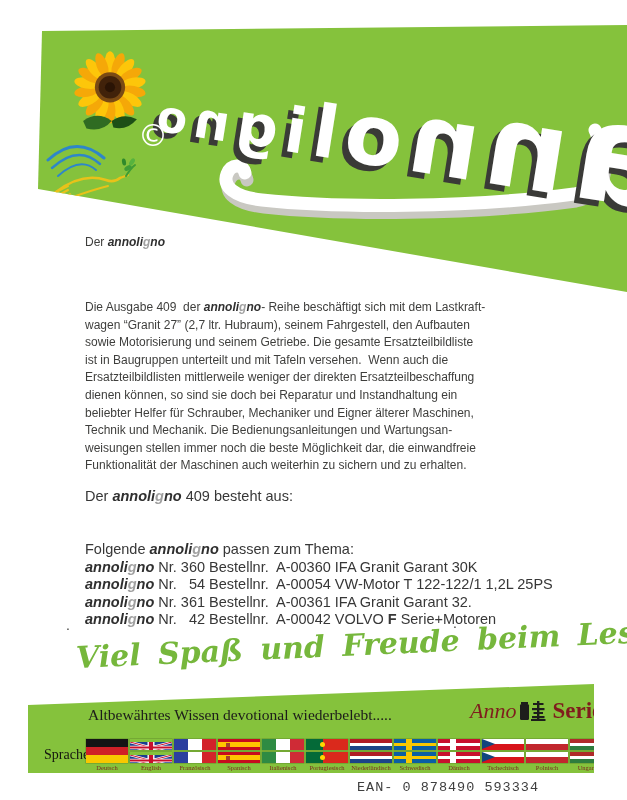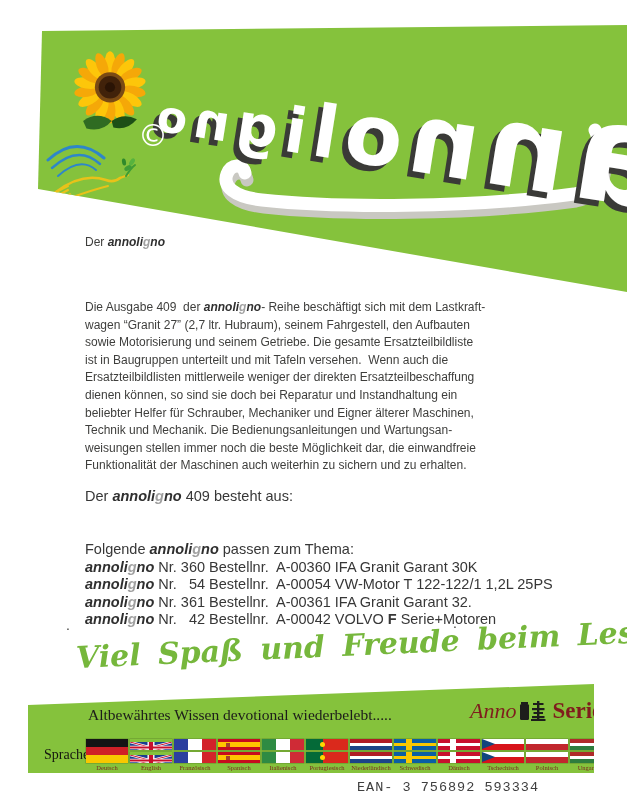--- a/index.html
+++ b/index.html
@@ -254,14 +254,14 @@
         <div class="lang">
           <div class="stack">
             <div class="flag f-hu"></div>
             <div class="flag f-hu"></div>
           </div>
           <div class="lang-label">Ungarisch</div>
         </div>
       </div>
   </div>
 
-  <div class="abs ean">EAN- 3 756892 593334</div>
+  <div class="abs ean">EAN- 0 878490 593334</div>
 </div>
 
 </body></html>

